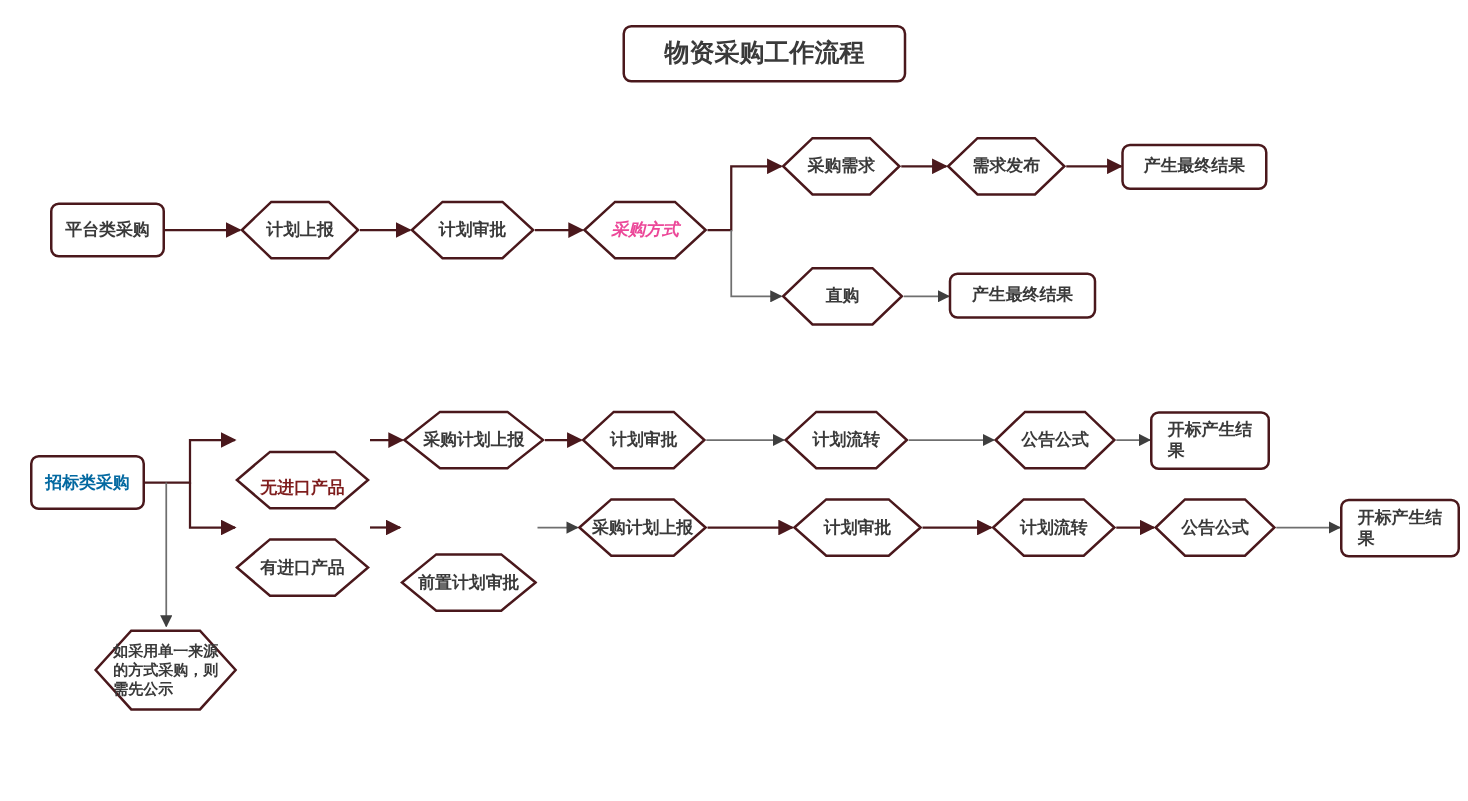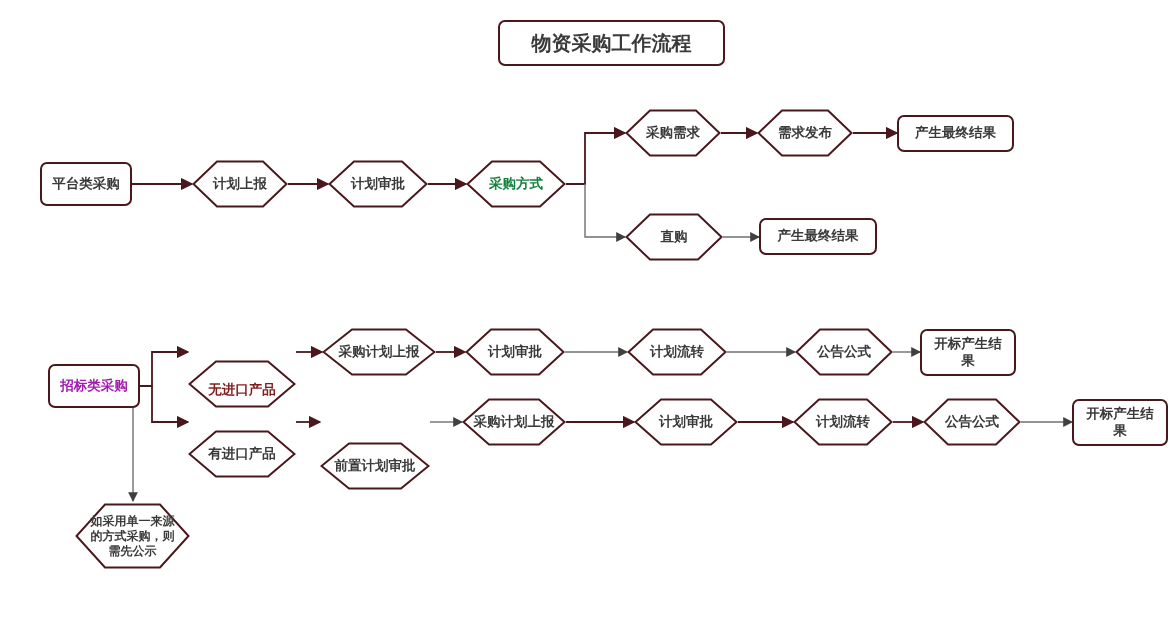--- a/index.html
+++ b/index.html
@@ -7,21 +7,20 @@
     position:relative;
     width:1174px;height:641px;
     background:#ffffff;
     font-family:"Liberation Sans","DejaVu Sans",sans-serif;
     overflow:hidden;
   }
   .edges{position:absolute;left:0;top:0;z-index:1;}
   .node{
     position:absolute;
     display:flex;align-items:center;justify-content:center;
-    text-align:center;
     color:#3a3a3a;
     font-weight:bold;
     box-sizing:border-box;
     z-index:2;
   }
   .node.rect{
     border:2px solid var(--maroon,#4a181c);
     border-radius:7px;
     background:#ffffff;
   }
@@ -92,21 +91,21 @@
           <polygon points="25,1.5 71,1.5 94.5,24 71,46.5 25,46.5 1.5,24" fill="#ffffff" stroke="#4a181c" stroke-width="2"></polygon>
         </svg>
         <span class="lbl">计划上报</span>
       </div>
       <div class="node hex" style="left: 328px; top: 160px; width: 100px; height: 48px; font-size: 13.5px; color: rgb(58, 58, 58);">
         <svg width="100" height="48">
           <polygon points="26,1.5 74,1.5 98.5,24 74,46.5 26,46.5 1.5,24" fill="#ffffff" stroke="#4a181c" stroke-width="2"></polygon>
         </svg>
         <span class="lbl">计划审批</span>
       </div>
-      <div class="node hex" style="left: 466px; top: 160px; width: 100px; height: 48px; font-size: 13.5px; color: #15803d;">
+      <div class="node hex" style="left: 466px; top: 160px; width: 100px; height: 48px; font-size: 13.5px; color: #ec4899; font-style: italic;">
         <svg width="100" height="48">
           <polygon points="26,1.5 74,1.5 98.5,24 74,46.5 26,46.5 1.5,24" fill="#ffffff" stroke="#4a181c" stroke-width="2"></polygon>
         </svg>
         <span class="lbl">采购方式</span>
       </div>
       <div class="node hex" style="left: 625px; top: 109px; width: 96px; height: 48px; font-size: 13.5px; color: rgb(58, 58, 58);">
         <svg width="96" height="48">
           <polygon points="25,1.5 71,1.5 94.5,24 71,46.5 25,46.5 1.5,24" fill="#ffffff" stroke="#4a181c" stroke-width="2"></polygon>
         </svg>
         <span class="lbl">采购需求</span>
@@ -122,21 +121,21 @@
       </div>
       <div class="node hex" style="left: 625px; top: 213px; width: 98px; height: 48px; font-size: 13.5px; color: rgb(58, 58, 58);">
         <svg width="98" height="48">
           <polygon points="25,1.5 73,1.5 96.5,24 73,46.5 25,46.5 1.5,24" fill="#ffffff" stroke="#4a181c" stroke-width="2"></polygon>
         </svg>
         <span class="lbl">直购</span>
       </div>
       <div class="node rect" style="left: 759px; top: 218px; width: 118px; height: 37px; font-size: 13.5px; color: rgb(58, 58, 58);">
         <span class="lbl">产生最终结果</span>
       </div>
-      <div class="node rect" style="left: 24px; top: 364px; width: 92px; height: 44px; font-size: 13.5px; color: #a21caf; margin-left: 24px;">
+      <div class="node rect" style="left: 24px; top: 364px; width: 92px; height: 44px; font-size: 13.5px; color: #0369a1;">
         <span class="lbl">招标类采购</span>
       </div>
       <div class="node hex" style="left: 188px; top: 328px; width: 108px; height: 60px; font-size: 13.5px; color: #7f1d1d; margin-top: 32px;">
         <svg width="108" height="48">
           <polygon points="28,1.5 80,1.5 106.5,24 80,46.5 28,46.5 1.5,24" fill="#ffffff" stroke="#4a181c" stroke-width="2"></polygon>
         </svg>
         <span class="lbl">无进口产品</span>
       </div>
       <div class="node hex" style="left: 322px; top: 328px; width: 114px; height: 48px; font-size: 13.5px; color: rgb(58, 58, 58);">
         <svg width="114" height="48">

